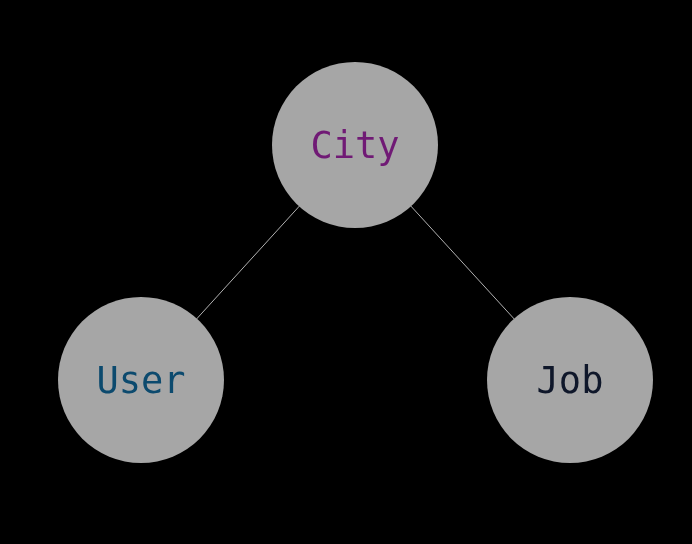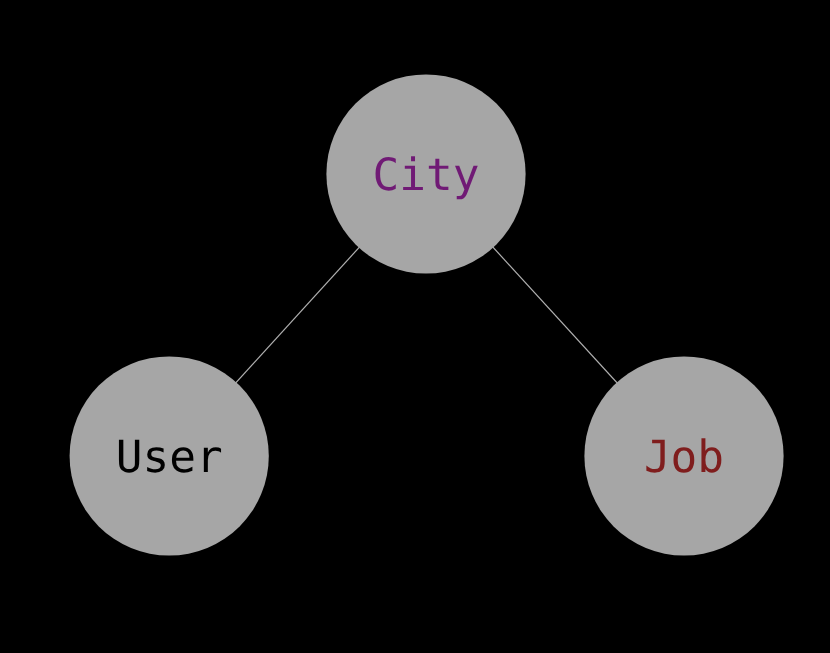--- a/index.html
+++ b/index.html
@@ -53,20 +53,20 @@
   <svg id="edge-layer" width="692" height="544" viewBox="0 0 692 544" xmlns="http://www.w3.org/2000/svg">
     <line x1="355" y1="145" x2="141" y2="380" stroke="#b0b0b0" stroke-width="1"></line>
     <line x1="355" y1="145" x2="570" y2="380" stroke="#b0b0b0" stroke-width="1"></line>
   </svg>
 
   <div class="graph-node" style="left: 272px; top: 62px; width: 166px; height: 166px; background: rgb(166, 166, 166);">
     <span class="node-label" style="color: #701a75;">City</span>
   </div>
 
   <div class="graph-node" style="left: 58px; top: 297px; width: 166px; height: 166px; background: rgb(166, 166, 166);">
-    <span class="node-label" style="color: #000000;">User</span>
+    <span class="node-label" style="color: #0c4a6e;">User</span>
   </div>
 
   <div class="graph-node" style="left: 487px; top: 297px; width: 166px; height: 166px; background: rgb(166, 166, 166);">
-    <span class="node-label" style="color: #7f1d1d; text-align: center;">Job</span>
+    <span class="node-label" style="color: #0f172a; text-align: center;">Job</span>
   </div>
 
 </div>
 
 </body></html>

